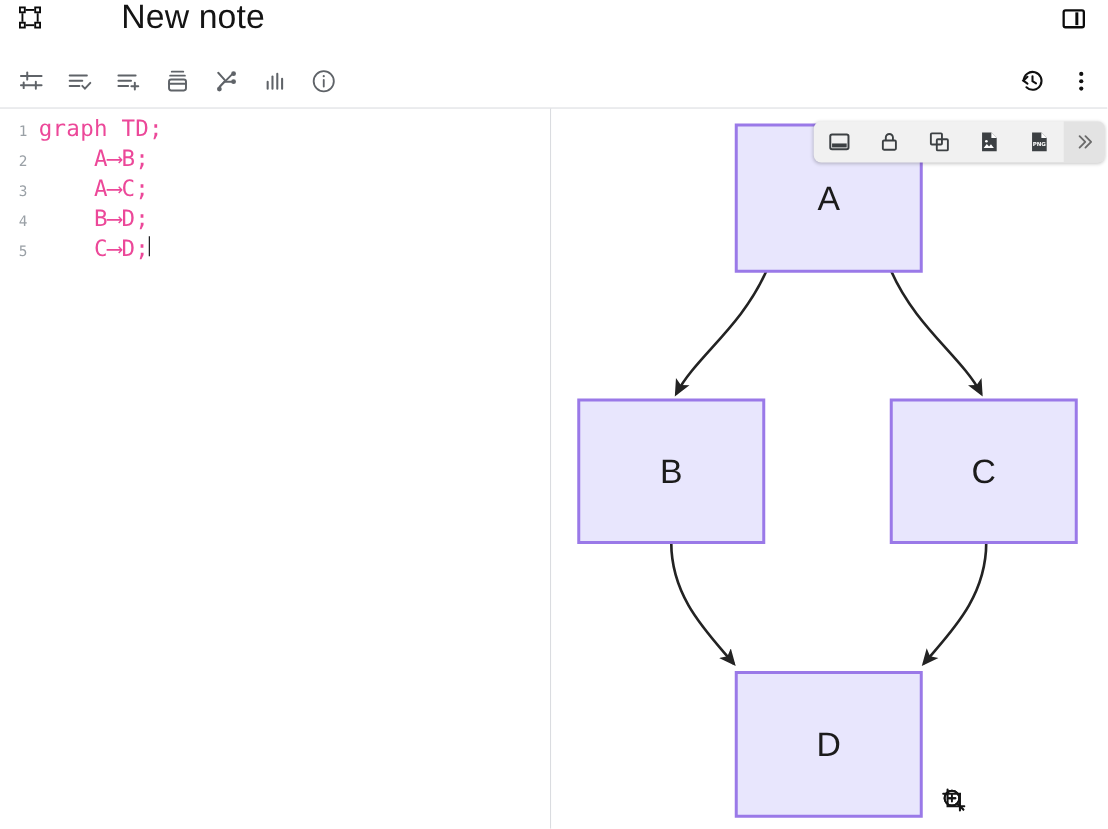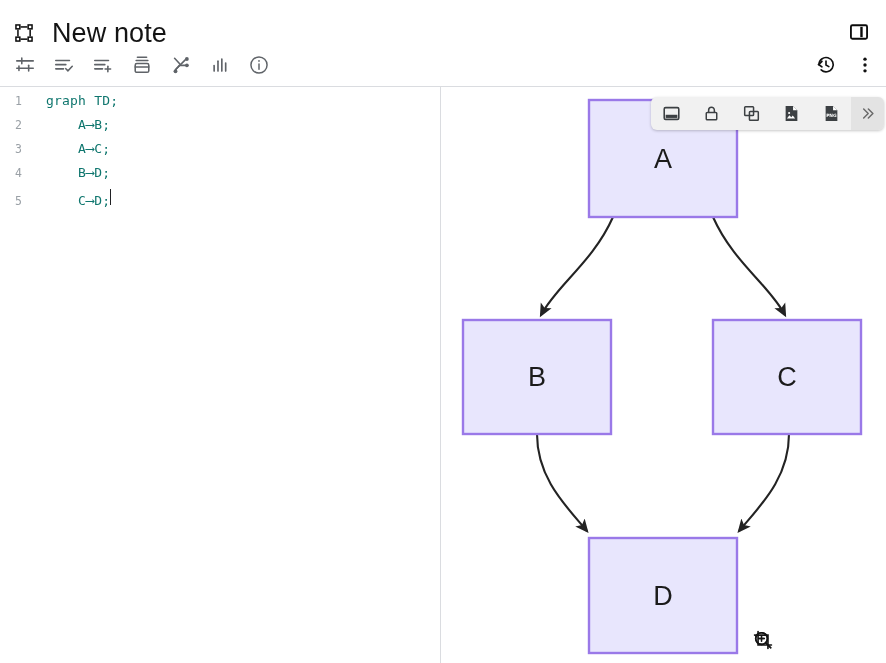--- a/index.html
+++ b/index.html
@@ -12,21 +12,21 @@
   .app {
     position: relative;
     width: 886px; height: 663px;
     background: #ffffff;
   }
 
   
   .titlebar {
     position: absolute; left: 0; top: 0;
     width: 886px; height: 47px;
-    display: flex; align-items: flex-end;
+    display: flex; align-items: flex-start; gap: 45px;
   }
   .app-icon {
     width: 28px; height: 28px;
     margin-left: 10px;
     display: flex; align-items: center; justify-content: center;
     color: #0b0b0b;
   }
   .note-title {
     margin-left: 14px;
     font-size: 27px;
@@ -90,24 +90,24 @@
   }
   .ln {
     width: 22px;
     text-align: right;
     color: #9aa0a6;
     font-size: 11.5px;
     flex: 0 0 22px;
     user-select: none;
   }
   .code-text {
-    margin-left: 24px;
-    color: #0f766e;
+    margin-left: 9px;
+    color: #ec4899;
     white-space: pre;
-    font-size: 13px;
+    font-size: 18px;
     letter-spacing: 0.2px;
   }
   .caret {
     display: inline-block;
     width: 1px; height: 16px;
     background: #202124;
     vertical-align: -3px;
     margin-left: 0px;
   }
 

